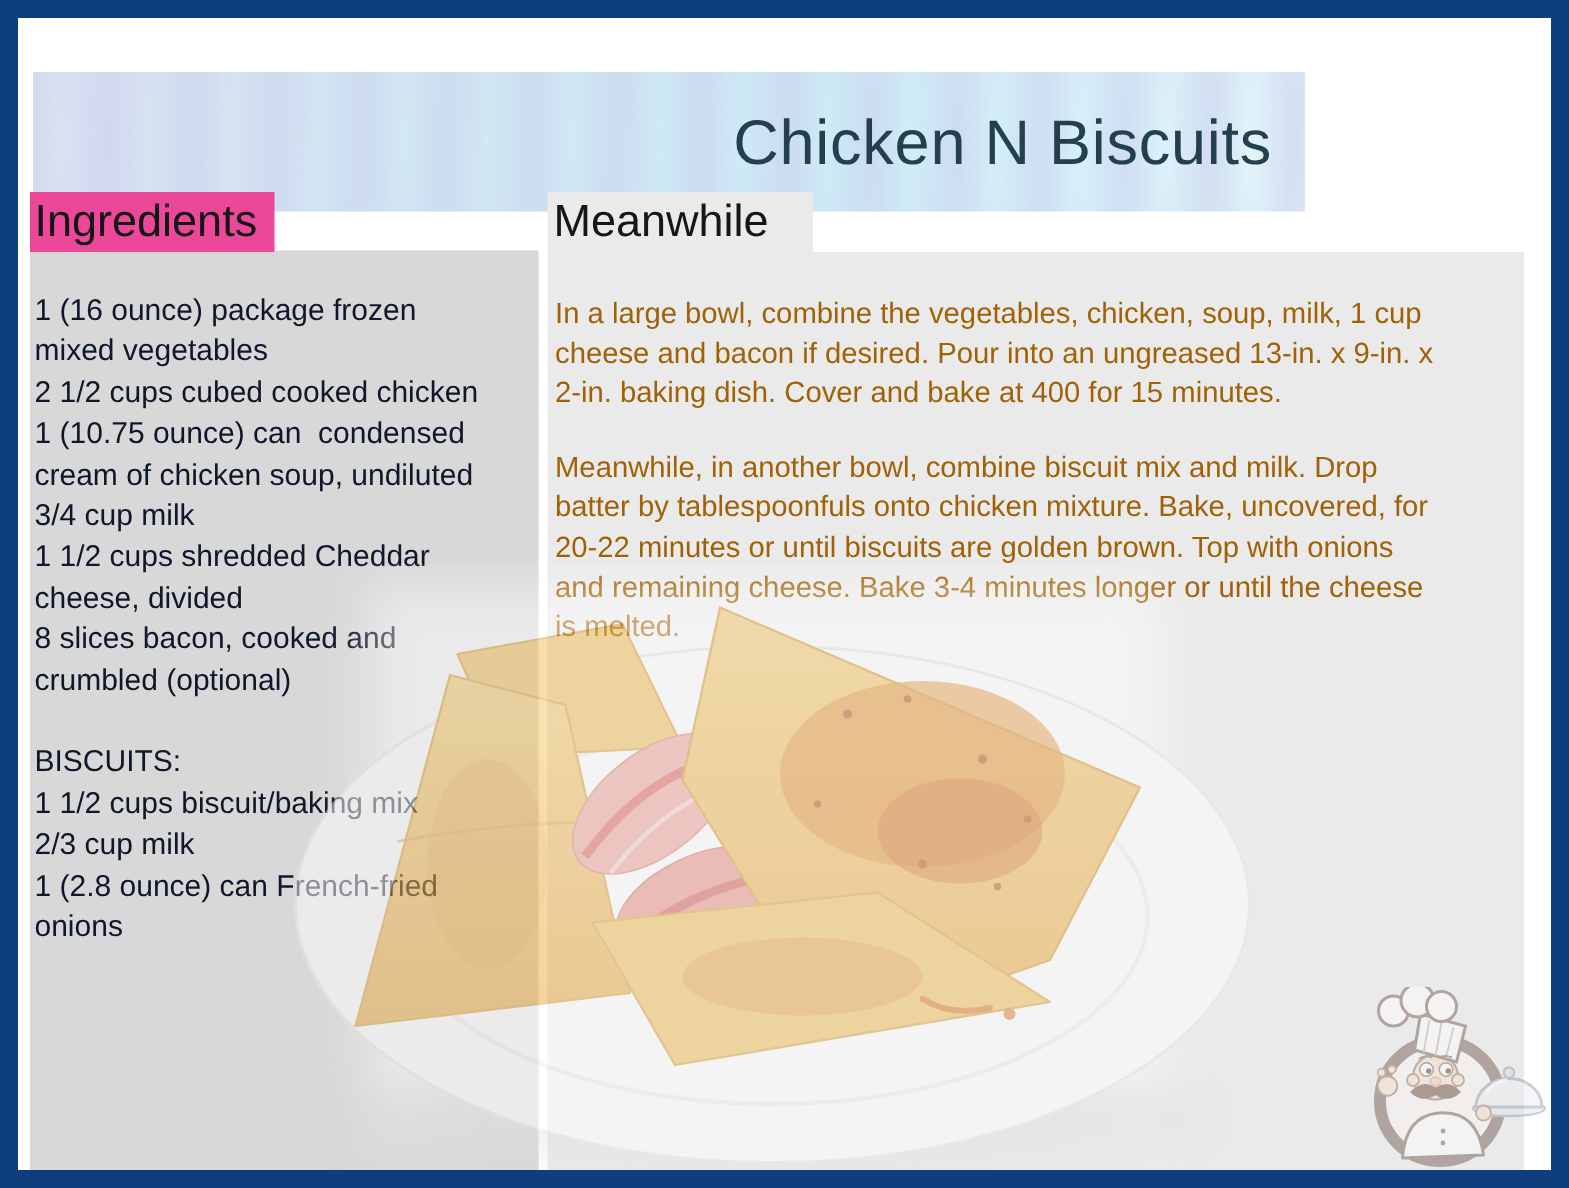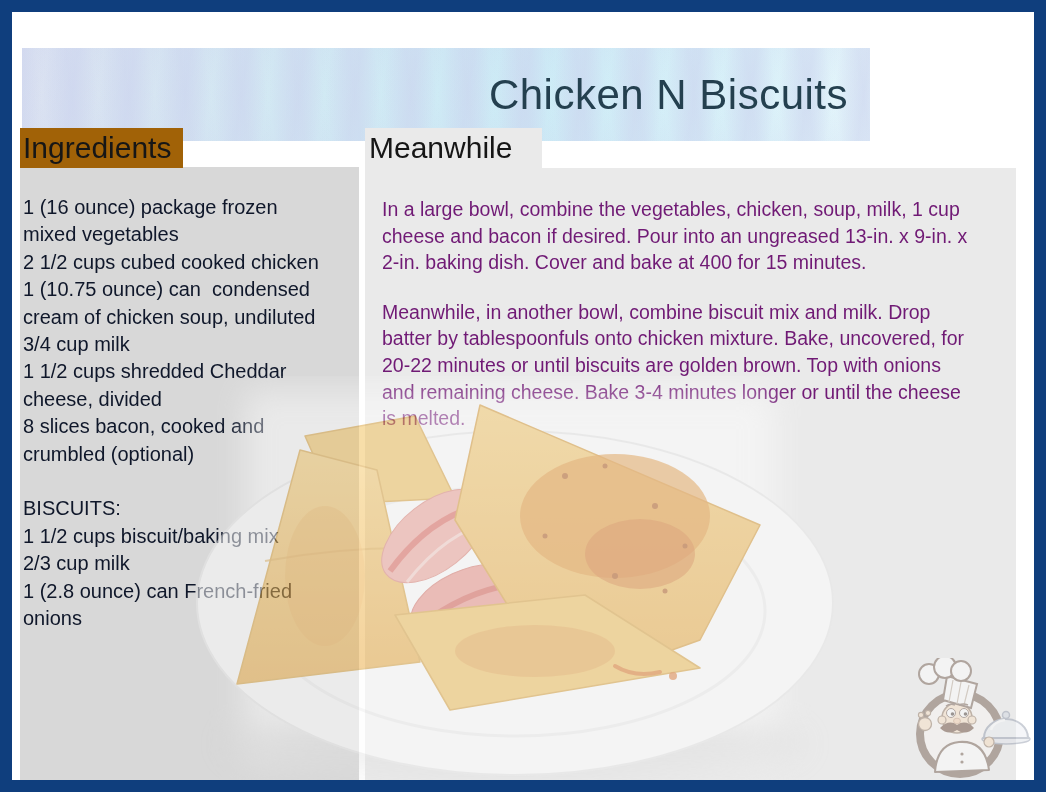--- a/index.html
+++ b/index.html
@@ -39,40 +39,40 @@
     letter-spacing:.5px;
     white-space:nowrap;
   }
   
   .sec-head{
     position:absolute;
     height:40px;line-height:40px;
     font-size:30px;font-weight:400;color:#161616;
     z-index:2;white-space:nowrap;
   }
-  .ing-head{left:20px;top:128px;background:#a16207;padding:0 12px 0 3px;}
+  .ing-head{left:20px;top:128px;background:#ec4899;padding:0 12px 0 3px;}
   .dir-head{left:365px;top:128px;background:#eaeaea;padding:0 30px 0 4px;}
   
   .ing-panel{
     position:absolute;left:20px;top:167px;width:339px;height:613px;
     background:#d8d8d8;z-index:1;box-sizing:border-box;
     padding:27px 4px 0 3px;
   }
   .ing-list{
     font-size:20px;line-height:27.4px;color:#0f172a;
     white-space:pre-wrap;
   }
   .dir-panel{
     position:absolute;left:365px;top:168px;width:651px;height:612px;
     background:#eaeaea;z-index:1;box-sizing:border-box;
     padding:28px 8px 0 5px;
   }
   .dir-para{
-    margin:0 0 23px 12px;
-    font-size:19.5px;line-height:26.6px;color:#701a75;
+    margin:0 0 23px 0;
+    font-size:19.5px;line-height:26.6px;color:#a16207;
     white-space:pre-wrap;
   }
   
   .food-photo{
     position:absolute;left:185px;top:376px;width:660px;height:414px;
     z-index:5;opacity:.52;pointer-events:none;
   }
   
   .chef-logo{
     position:absolute;left:913px;top:658px;width:120px;height:120px;

